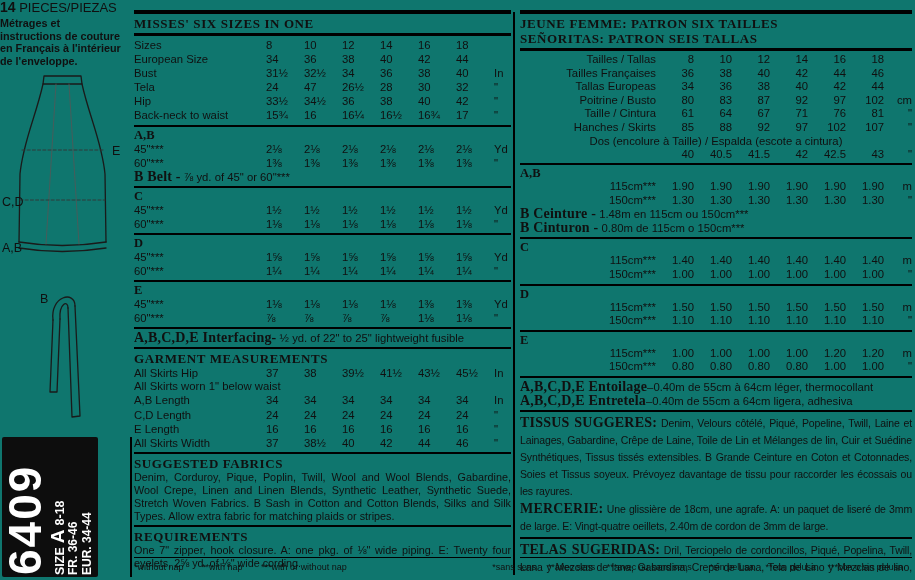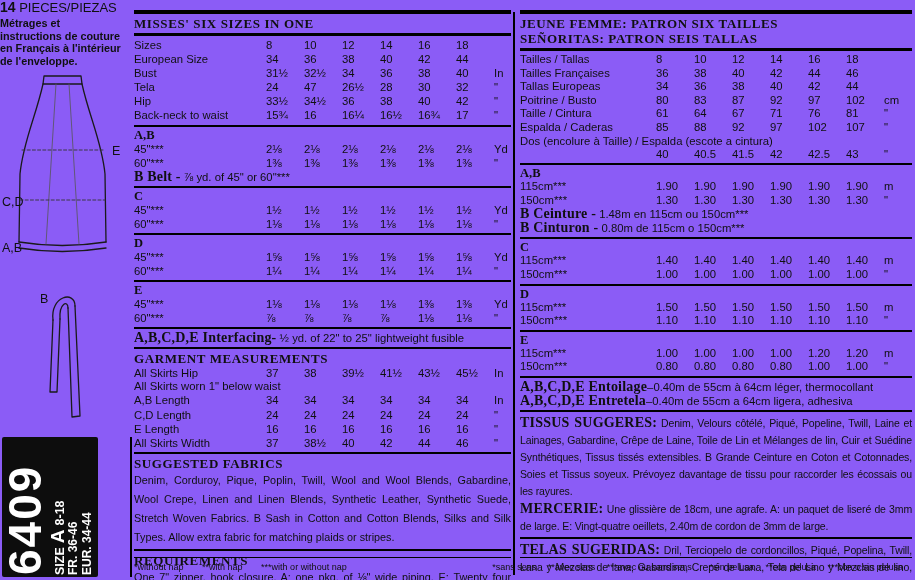--- a/index.html
+++ b/index.html
@@ -1,43 +1,43 @@
 <!DOCTYPE html>
 <html><head>
 <meta charset="utf-8">
 <style>
   html,body{margin:0;padding:0;background:#e8e8e8;}
-  .sheet{position:relative;width:915px;height:580px;background:#8b5cf6;color:#101010;
+  .sheet{position:relative;width:915px;height:580px;background:#0f766e;color:#101010;
          font-family:"Liberation Sans","DejaVu Sans",sans-serif;overflow:hidden;}
   
   .col{position:absolute;top:10px;height:564px;}
   .col-mid{left:134px;width:377px;}
   .col-right{left:520px;width:392px;}
   .col-left{left:6px;top:14px;width:122px;height:120px;}
   
   .rule{background:#000;height:2px;margin:2px 0;}
   .rule.r4{height:4px;margin:0 0 2px 0;}
   .rule.r3{height:3px;}
   
   .h-serif{font-family:"Liberation Serif","DejaVu Serif",serif;font-weight:700;}
   .title{font-size:13px;letter-spacing:.6px;line-height:15px;}
   .sub{font-size:12.5px;line-height:13px;}
   b.lead{font-family:"Liberation Serif","DejaVu Serif",serif;font-weight:700;font-size:14px;letter-spacing:.2px;}
   
   .trow{display:flex;font-size:11.3px;line-height:14.1px;white-space:nowrap;}
-  .col-right .trow{line-height:13.6px;}
+  .col-right .trow{line-height:13.6px;text-align:right;}
   .trow .tlabel{width:132px;flex:none;overflow:hidden;}
   .col-right .trow .tlabel{width:136px;}
   .trow .tcell{width:38px;flex:none;}
   .trow .tunit{flex:1;}
   .plain-line{font-size:11.3px;line-height:13px;white-space:nowrap;}
-  .col-right .plain-line{line-height:13px;}
+  .col-right .plain-line{line-height:13px;text-align:center;}
   .lead-line{font-size:11.3px;line-height:13px;white-space:nowrap;}
   
-  .para{font-size:10.8px;line-height:19px;text-align:justify;}
+  .para{font-size:10.8px;line-height:13px;text-align:justify;}
   .col-right .para{font-size:10.5px;line-height:17px;letter-spacing:-.15px;}
   
   .fnblock{position:absolute;bottom:2px;left:0;right:0;border-top:1.5px solid #000;padding-top:4px;
            font-size:9px;font-weight:400;white-space:nowrap;}
   .fnblock span{margin-right:16px;}
   .fnblock.spread{display:flex;justify-content:flex-end;}
   .fnblock.spread span{margin-right:9px;}
   .fnblock.spread .grp:last-child span:last-child{margin-right:0;}
   
   .pieces-line{font-size:13px;line-height:15px;}
@@ -392,21 +392,21 @@
         <span class="tlabel">Taille / Cintura</span>
         <span class="tcell">61</span>
         <span class="tcell">64</span>
         <span class="tcell">67</span>
         <span class="tcell">71</span>
         <span class="tcell">76</span>
         <span class="tcell">81</span>
         <span class="tunit">"</span>
       </div>
     <div class="trow">
-        <span class="tlabel">Espalda / Caderas</span>
+        <span class="tlabel">Hanches / Skirts</span>
         <span class="tcell">85</span>
         <span class="tcell">88</span>
         <span class="tcell">92</span>
         <span class="tcell">97</span>
         <span class="tcell">102</span>
         <span class="tcell">107</span>
         <span class="tunit">"</span>
       </div>
     <div class="plain-line">Dos (encolure à Taille) / Espalda (escote a cintura)</div>
     <div class="trow">

